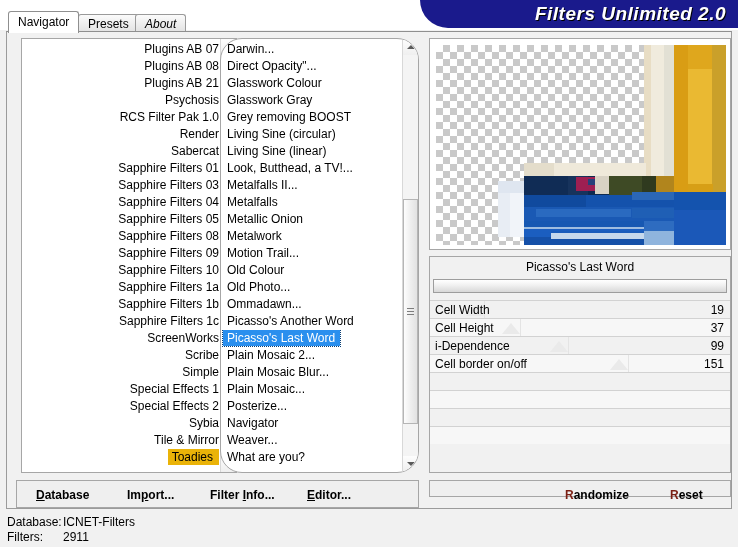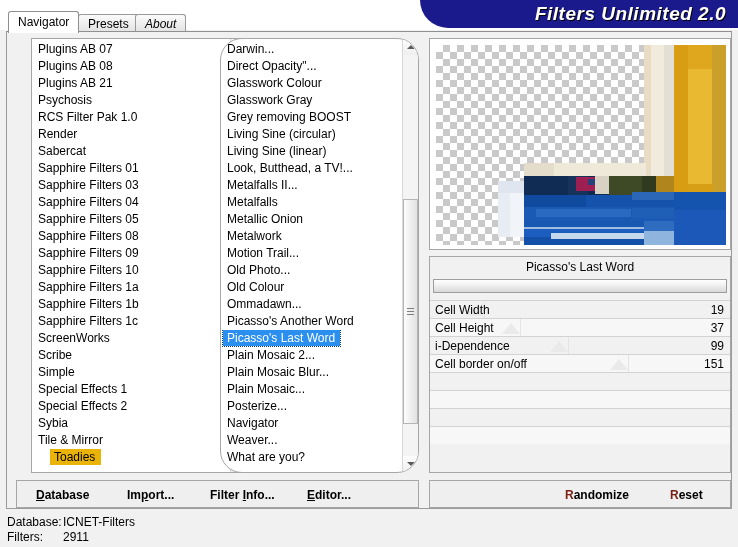--- a/index.html
+++ b/index.html
@@ -306,21 +306,21 @@
   </div>
 
   <div id="tabstrip">
     <div class="tab active" style="left:0;">Navigator</div>
     <div class="tab" style="left:70px;">Presets</div>
     <div class="tab" style="left:127px;font-style:italic;">About</div>
   </div>
 
   <div id="content">
 
-    <div class="listbox" id="cat-list" style="left:24px; top:6px; width:216px; height:435px;">
+    <div class="listbox" id="cat-list" style="left:14px; top:6px; width:216px; height:435px;text-align:right;">
       <ul class="list-items" id="cat-items">
           <li>Plugins AB 07</li>
           <li>Plugins AB 08</li>
           <li>Plugins AB 21</li>
           <li>Psychosis</li>
           <li>RCS Filter Pak 1.0</li>
           <li>Render</li>
           <li>Sabercat</li>
           <li>Sapphire Filters 01</li>
           <li>Sapphire Filters 03</li>
@@ -366,22 +366,22 @@
           <li>Glasswork Gray</li>
           <li>Grey removing BOOST</li>
           <li>Living Sine (circular)</li>
           <li>Living Sine (linear)</li>
           <li>Look, Butthead, a TV!...</li>
           <li>Metalfalls II...</li>
           <li>Metalfalls</li>
           <li>Metallic Onion</li>
           <li>Metalwork</li>
           <li>Motion Trail...</li>
+          <li>Old Colour</li>
           <li>Old Photo...</li>
-          <li>Old Colour</li>
           <li>Ommadawn...</li>
           <li>Picasso's Another Word</li>
           <li style="padding: 0px;"><span style="background: rgb(42, 143, 238); color: rgb(255, 255, 255); display: inline-block; height: 16px; line-height: 16px; padding: 0px 5px 0px 4px; margin-left: 2px; outline: rgb(10, 63, 117) dotted 1px;">Picasso's Last Word</span></li>
           <li>Plain Mosaic 2...</li>
           <li>Plain Mosaic Blur...</li>
           <li>Plain Mosaic...</li>
           <li>Posterize...</li>
           <li>Navigator</li>
           <li>Weaver...</li>
           <li>What are you?</li>
@@ -499,21 +499,21 @@
         </div>
     </div>
 
     <div class="cmdrow" style="left:9px; top:448px; width:403px; height:28px;">
       <div class="cmdbtn" style="left:19px;" id="cmd-database"><u>D</u>atabase</div>
       <div class="cmdbtn" style="left:110px;" id="cmd-import">Im<u>p</u>ort...</div>
       <div class="cmdbtn" style="left:193px;" id="cmd-filterinfo">Filter <u>I</u>nfo...</div>
       <div class="cmdbtn" style="left:290px;" id="cmd-editor"><u>E</u>ditor...</div>
     </div>
 
-    <div class="cmdrow" style="left:422px; top:448px; width:302px; height:28px;">
+    <div class="cmdrow" style="left:422px; top:448px; width:302px; height:17px;">
       <div class="cmdbtn" style="left:135px;" id="cmd-randomize"><span class="accent-r">R</span>andomize</div>
       <div class="cmdbtn" style="left:240px;" id="cmd-reset"><span class="accent-r">R</span>eset</div>
     </div>
 
   </div>
 
   <div id="statusbar">
     <div class="status-line" style="left:7px; top:4px;">Database:</div>
     <div class="status-line" style="left:63px; top:4px;">ICNET-Filters</div>
     <div class="status-line" style="left:7px; top:19px;">Filters:</div>

